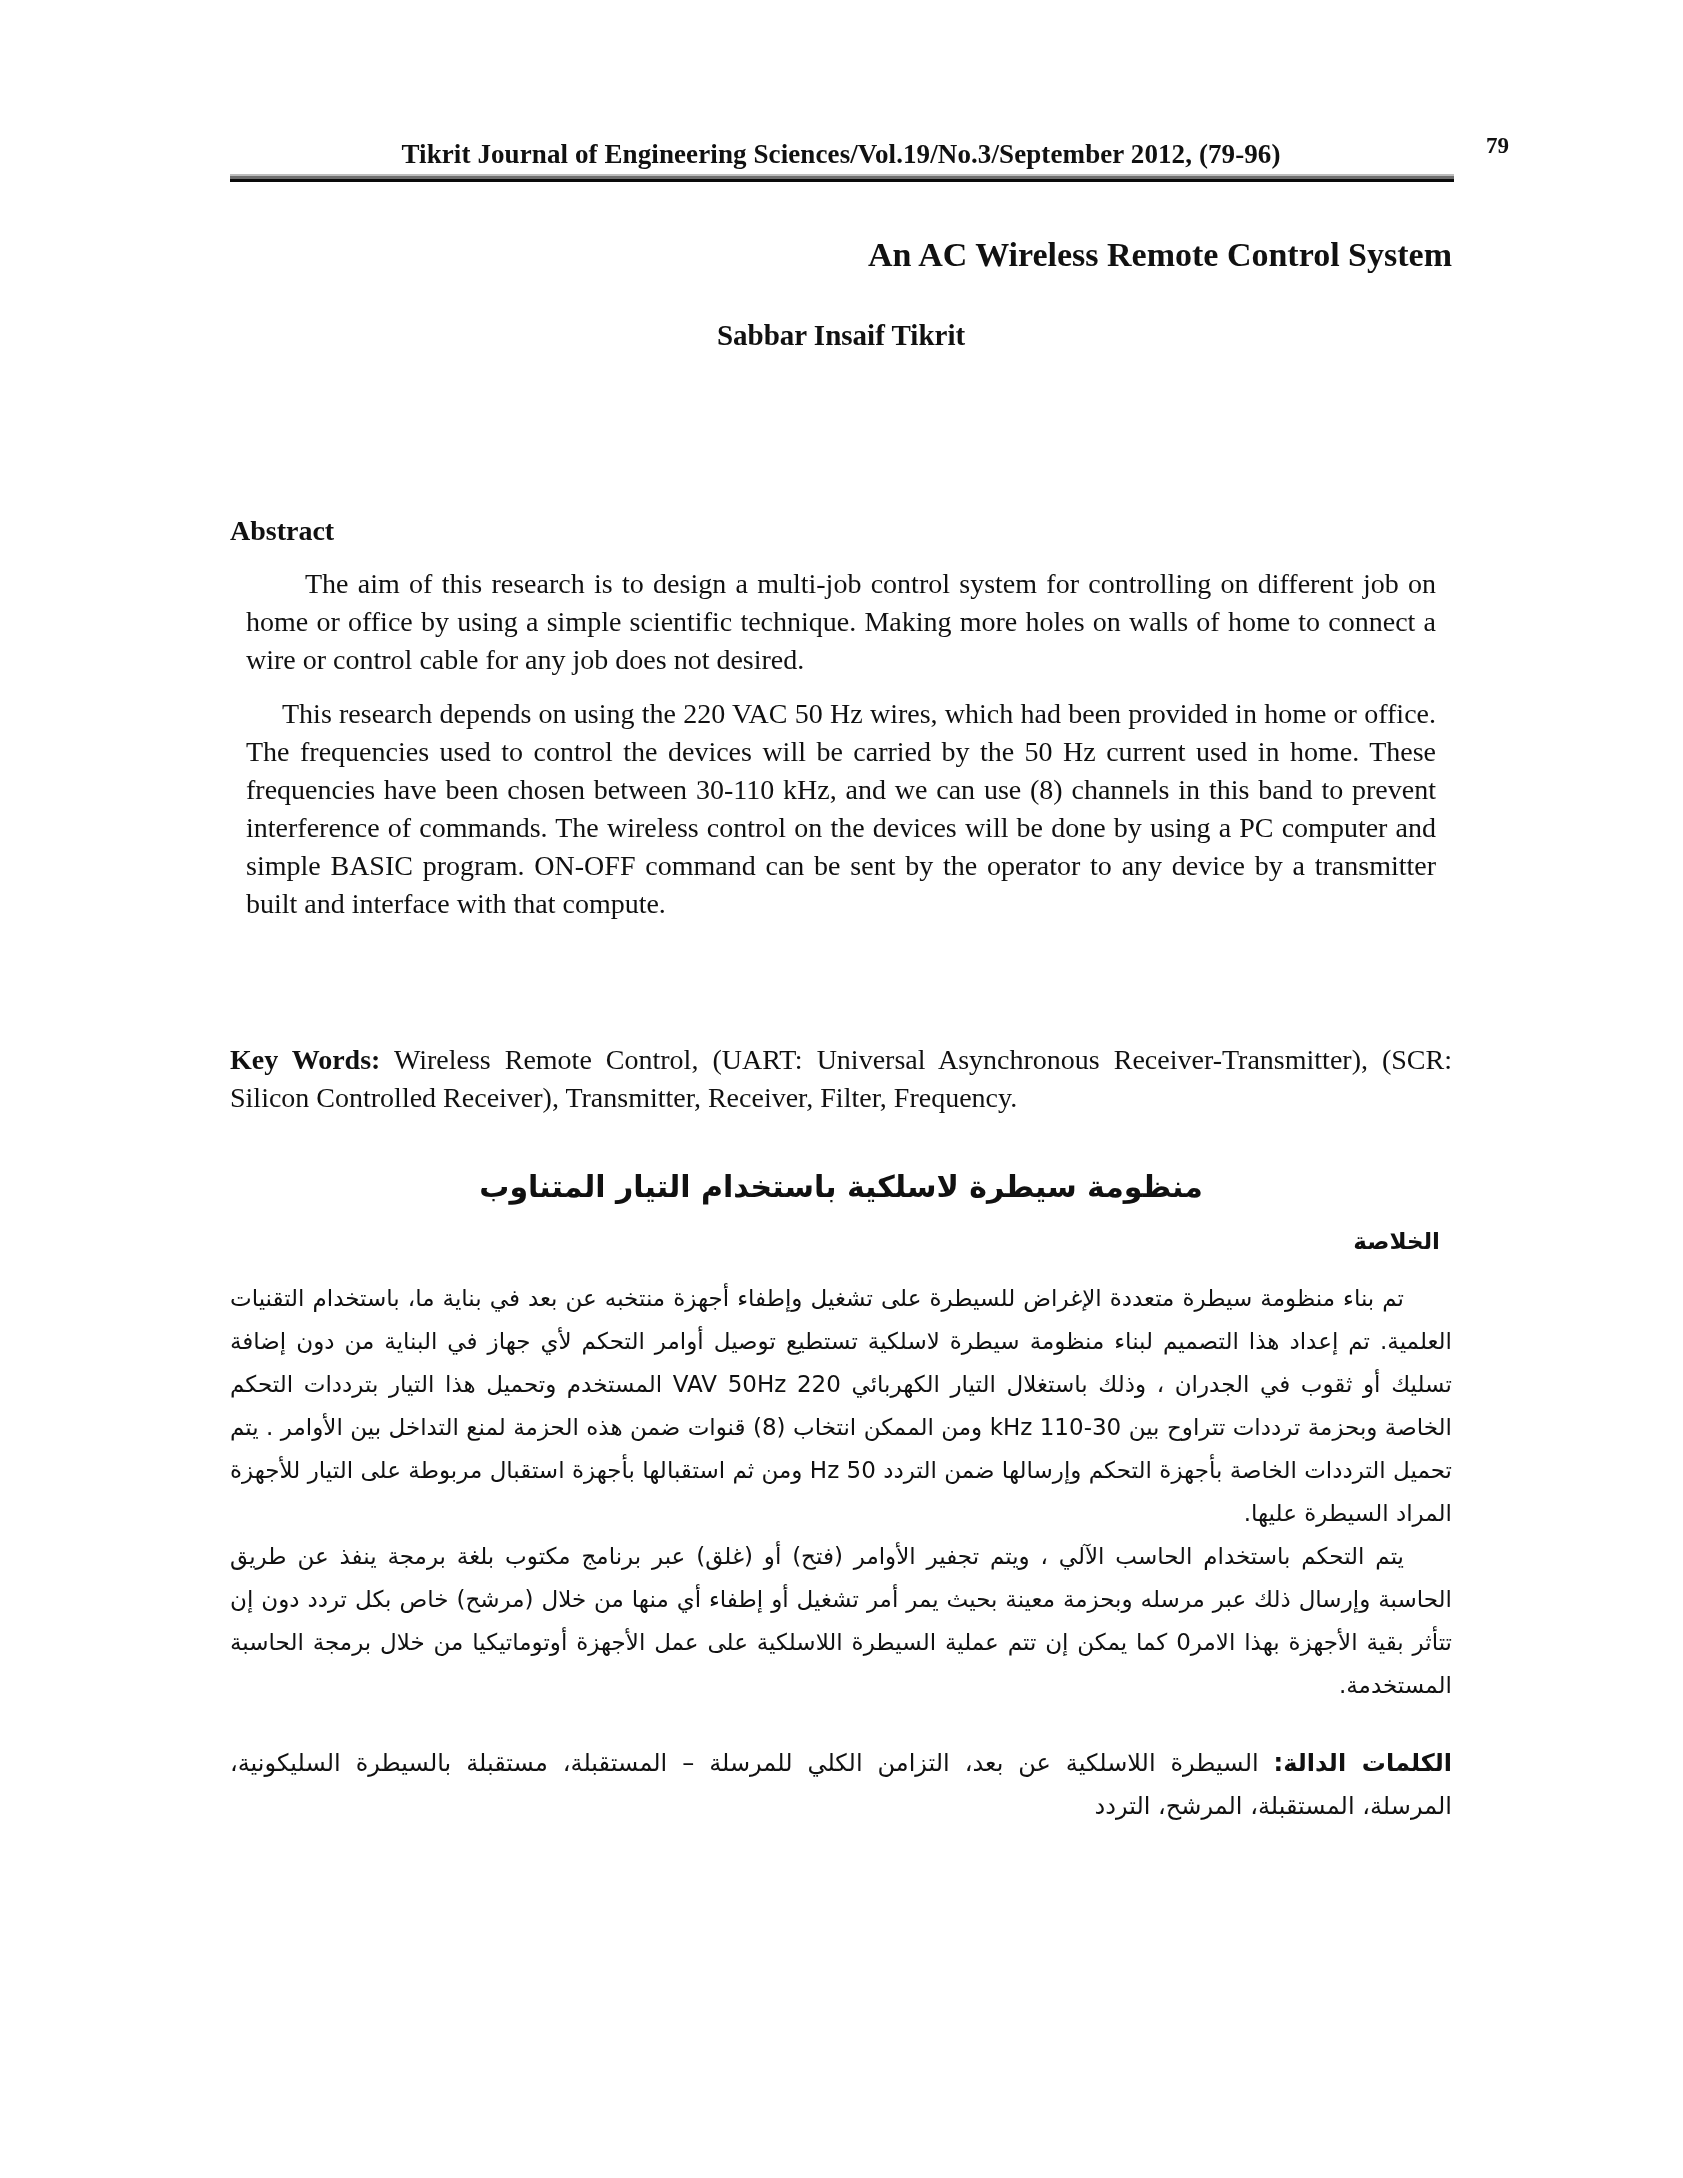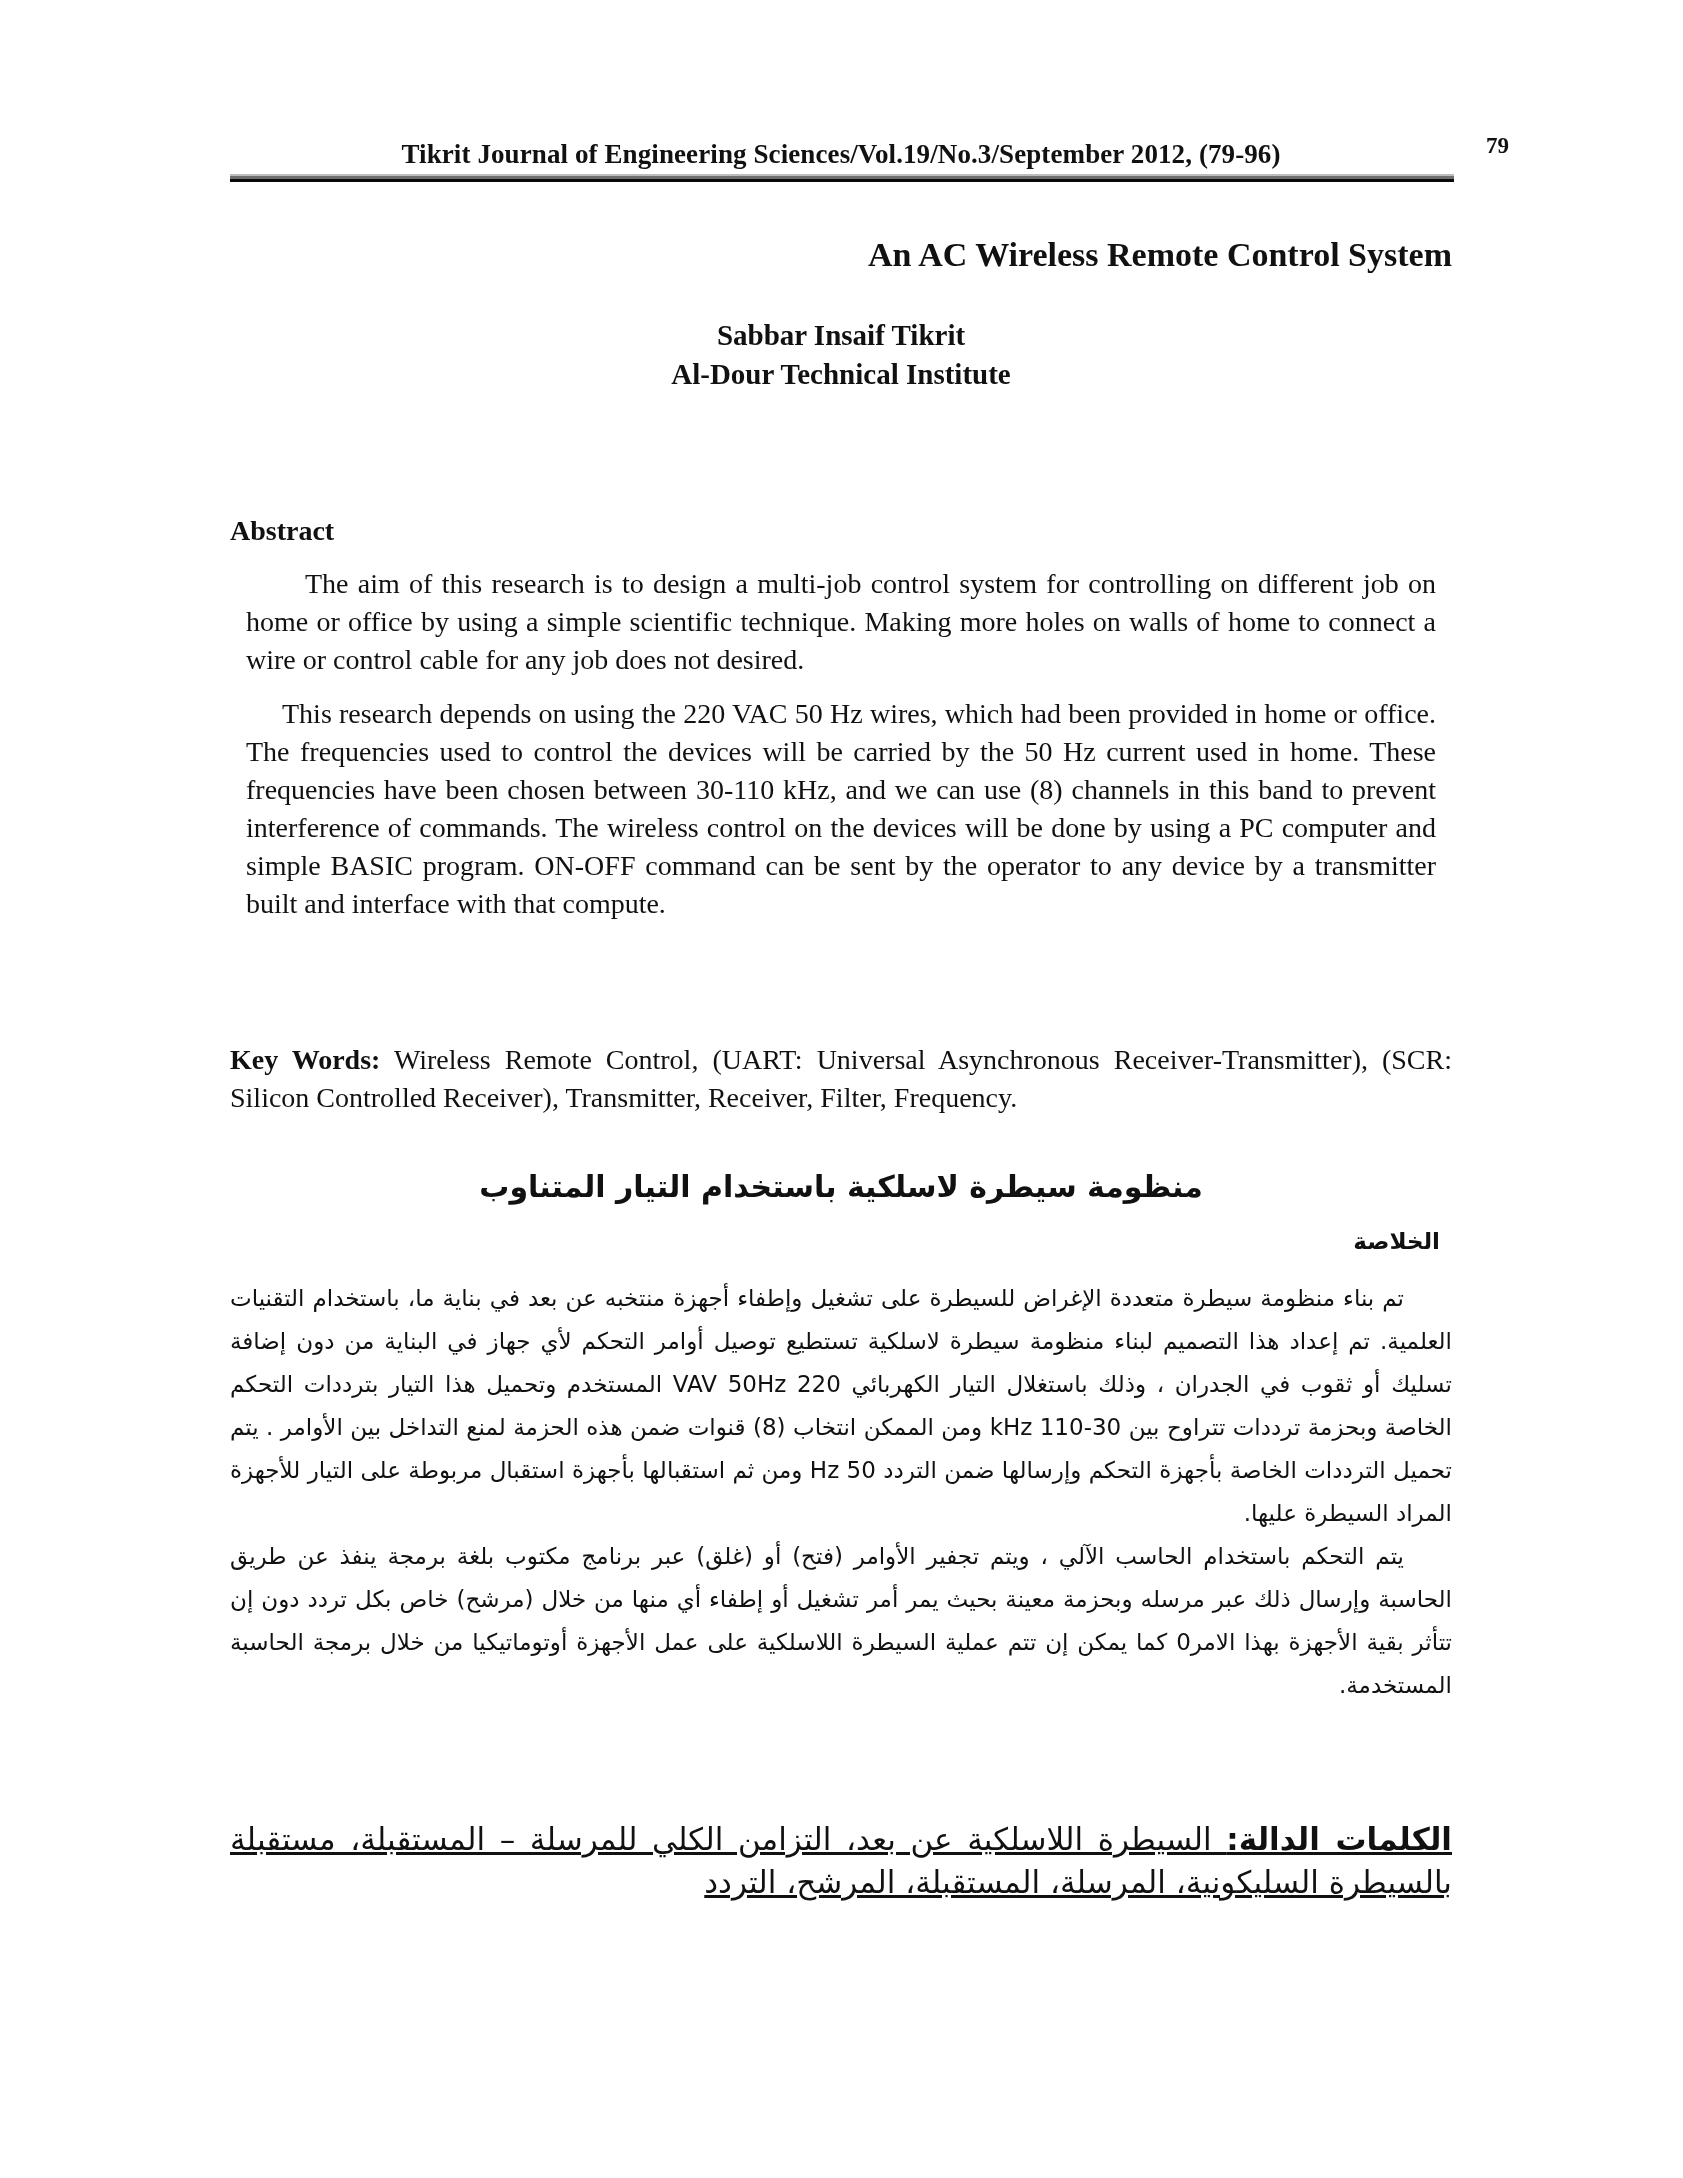--- a/index.html
+++ b/index.html
@@ -60,40 +60,39 @@
       position: absolute; right: 243px; top: 1228px;
       font-size: 23px; font-weight: bold; text-align: right;
     }
     .ar-body {
       position: absolute; left: 230px; width: 1222px; top: 1277px;
       font-size: 23px; line-height: 43px; text-align: justify;
     }
     .ar-body p { margin: 0; }
     .ar-body p.ind { text-indent: 48px; }
     .ar-keywords {
-      position: absolute; left: 230px; width: 1222px; top: 1818px;
-      font-size: 31px; line-height: 43px; text-align: justify; text-decoration: underline;
+      position: absolute; left: 230px; width: 1222px; top: 1742px;
+      font-size: 24px; line-height: 43px; text-align: justify;
     }
     .ar-keywords .label { font-weight: bold; }
   </style>
 </head>
 <body>
 
 <div class="page-number">79</div>
 <div class="running-header">Tikrit Journal of Engineering Sciences/Vol.19/No.3/September 2012, (79-96)</div>
 <div class="header-rule">
   <div class="r1"></div>
   <div class="r2"></div>
   <div class="r3"></div>
 </div>
 
 <div class="title">An AC Wireless Remote Control System</div>
 <div class="authors">
   <div>Sabbar Insaif Tikrit</div>
-  <div>Al-Dour Technical Institute</div>
 </div>
 
 <div class="section-heading">Abstract</div>
 <div class="abstract">
   <p class="i1">The aim of this research is to design a multi-job control system for controlling on different job on home or office by using a simple scientific technique. Making more holes on walls of home to connect a wire or control cable for any job does not desired.</p>
   <p class="i3">This research depends on using the 220 VAC 50 Hz wires, which had been provided in home or office. The frequencies used to control the devices will be carried by the 50 Hz current used in home. These frequencies have been chosen between 30-110 kHz, and we can use (8) channels in this band to prevent interference of commands.  The wireless control on the devices will be done by using a PC computer and simple BASIC program. ON-OFF command can be sent by the operator to any device by a transmitter built and interface with that compute.</p>
 </div>
 
 <div class="keywords"><span class="label">Key Words:</span><span> Wireless Remote Control, (UART: Universal Asynchronous Receiver-Transmitter), (SCR: Silicon Controlled Receiver), Transmitter, Receiver, Filter, Frequency.</span></div>
 

